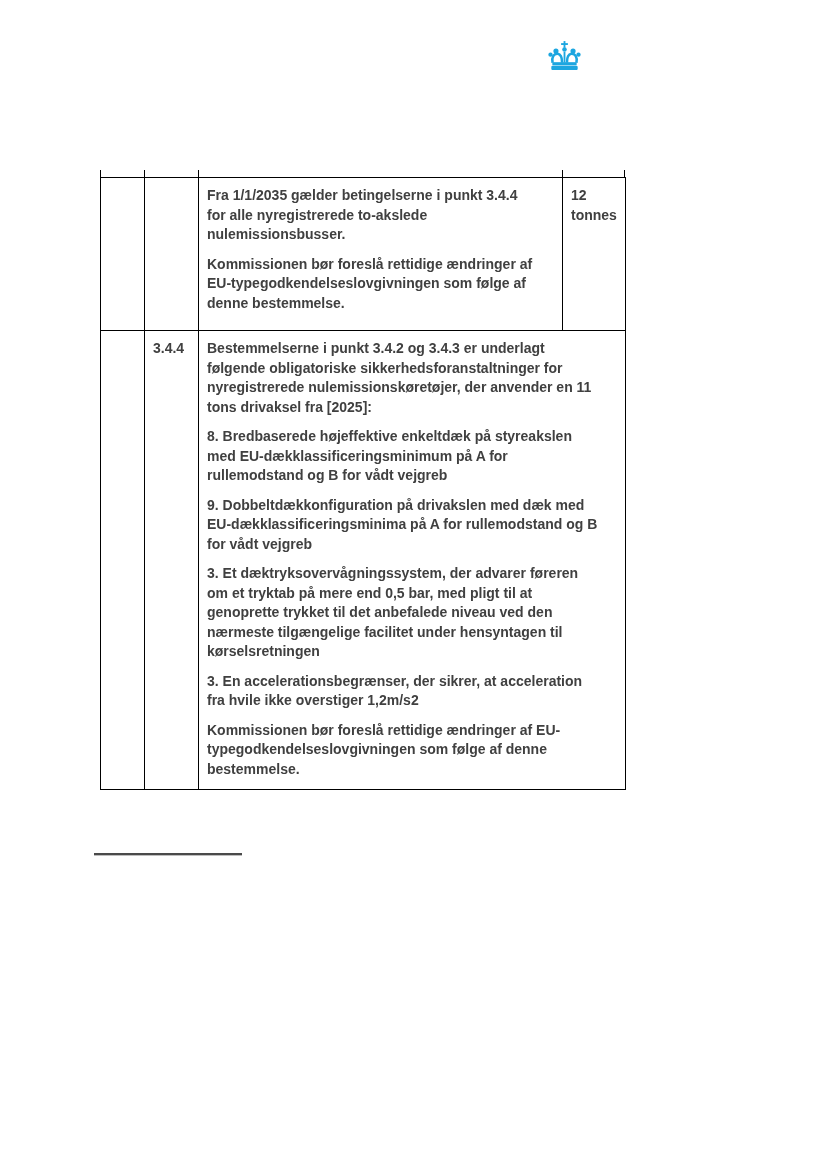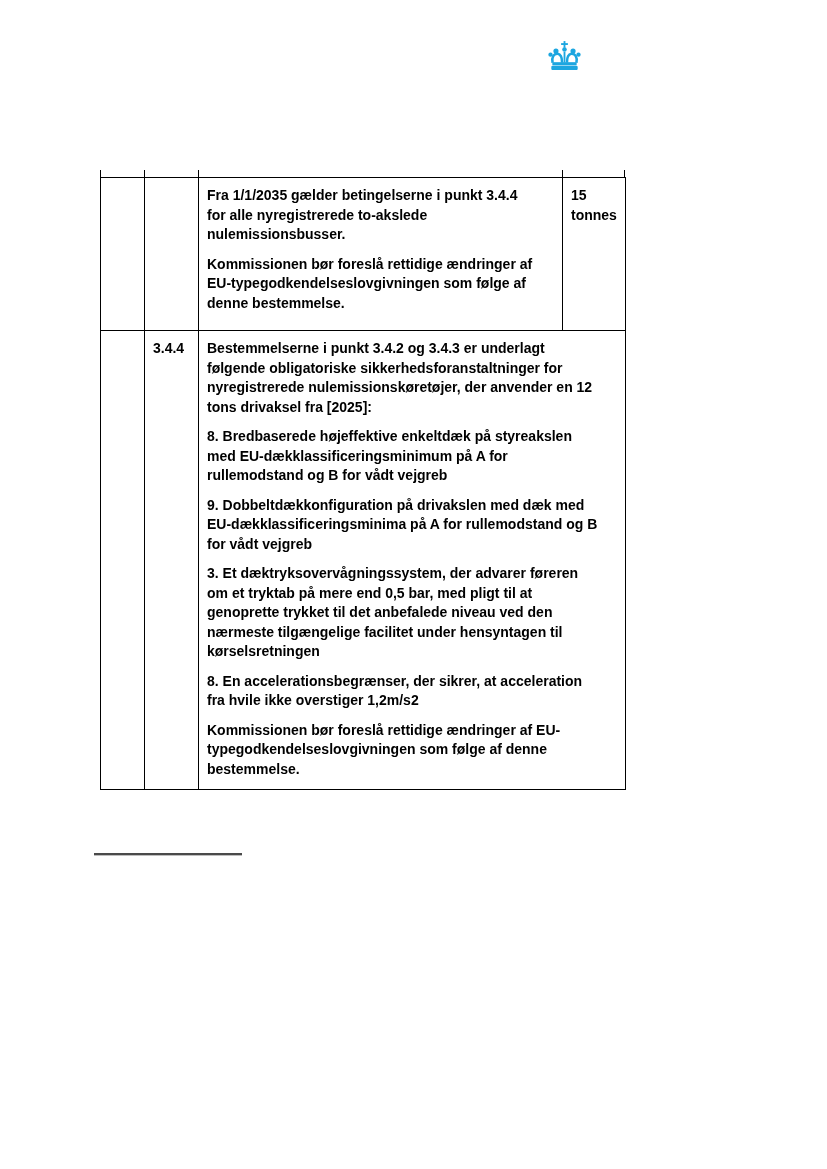--- a/index.html
+++ b/index.html
@@ -33,21 +33,21 @@
     width: 525px;
     border-collapse: collapse;
     table-layout: fixed;
   }
   .doc-table td {
     border: 1.5px solid #000000;
     vertical-align: top;
     font-weight: bold;
     font-size: 14px;
     line-height: 19.5px;
-    color: #000000;
+    color: #404040;
     padding: 8px 8px 0 8px;
     overflow: hidden;
     margin-left: 40px;
   }
   .row-continued { height: 153px; }
   .row-344 { height: 400px; }
   .cell-clause { padding: 9px 3px 0 6px; }
   .cell-weight { padding: 8px 3px 0 6px; white-space: pre-line; }
   .doc-table p {
     margin: 0 0 10px 0;
@@ -130,43 +130,43 @@
         <td></td>
         <td class="cell-clause"></td>
         <td>
           <p>Fra 1/1/2035 gælder betingelserne i punkt 3.4.4
 for alle nyregistrerede to-akslede
 nulemissionsbusser.</p>
           <p>Kommissionen bør foreslå rettidige ændringer af
 EU-typegodkendelseslovgivningen som følge af
 denne bestemmelse.</p>
         </td>
-        <td class="cell-weight">15
+        <td class="cell-weight">12
 tonnes</td>
       </tr>
       <tr class="row-344">
         <td></td>
         <td class="cell-clause">3.4.4</td>
         <td colspan="2">
           <p>Bestemmelserne i punkt 3.4.2 og 3.4.3 er underlagt
 følgende obligatoriske sikkerhedsforanstaltninger for
-nyregistrerede nulemissionskøretøjer, der anvender en 12
+nyregistrerede nulemissionskøretøjer, der anvender en 11
 tons drivaksel fra [2025]:</p>
           <p>8. Bredbaserede højeffektive enkeltdæk på styreakslen
 med EU-dækklassificeringsminimum på A for
 rullemodstand og B for vådt vejgreb</p>
           <p>9. Dobbeltdækkonfiguration på drivakslen med dæk med
 EU-dækklassificeringsminima på A for rullemodstand og B
 for vådt vejgreb</p>
           <p>3. Et dæktryksovervågningssystem, der advarer føreren
 om et tryktab på mere end 0,5 bar, med pligt til at
 genoprette trykket til det anbefalede niveau ved den
 nærmeste tilgængelige facilitet under hensyntagen til
 kørselsretningen</p>
-          <p>8. En accelerationsbegrænser, der sikrer, at acceleration
+          <p>3. En accelerationsbegrænser, der sikrer, at acceleration
 fra hvile ikke overstiger 1,2m/s2</p>
           <p>Kommissionen bør foreslå rettidige ændringer af EU-
 typegodkendelseslovgivningen som følge af denne
 bestemmelse.</p>
         </td>
       </tr>
     </tbody>
   </table>
 
   <div class="footnote-rule"></div>

